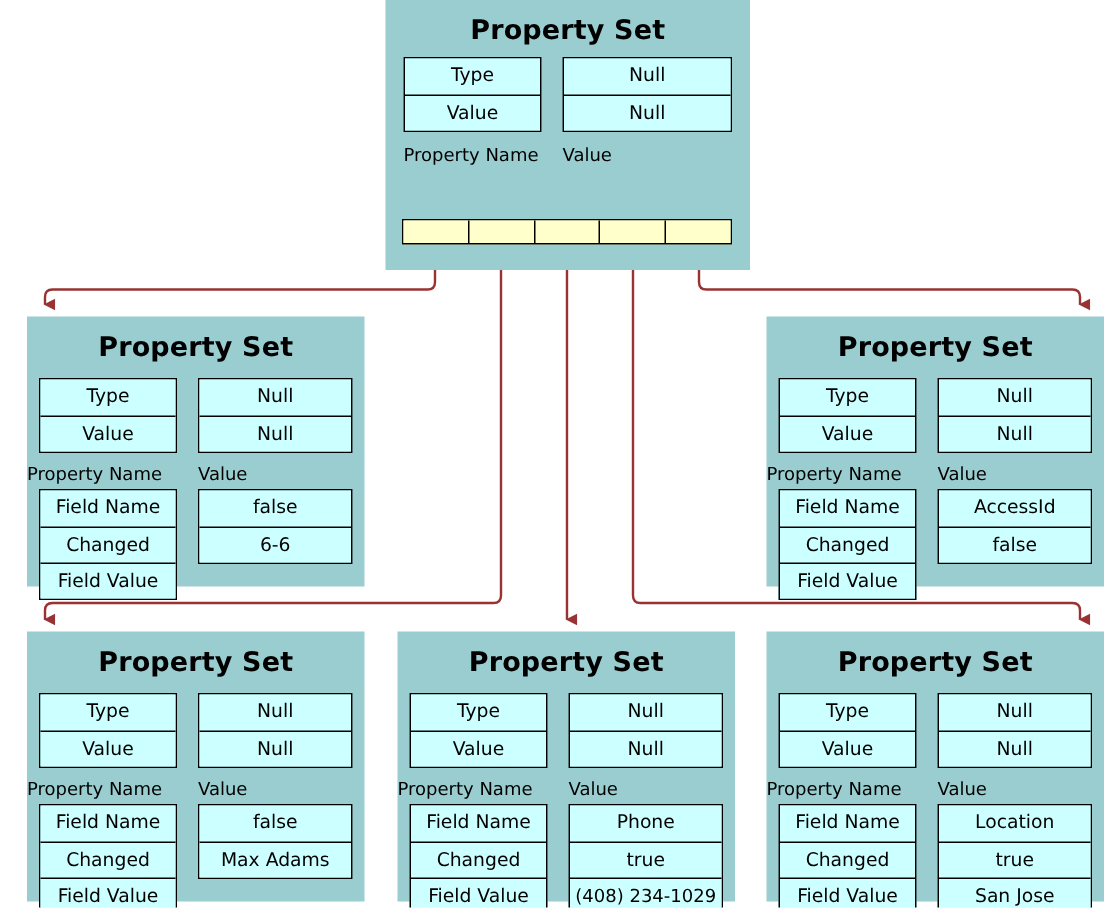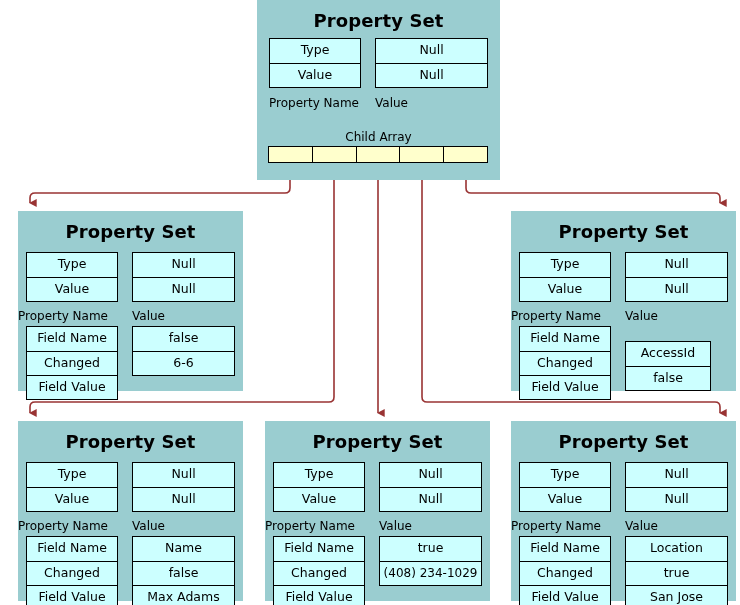--- a/index.html
+++ b/index.html
@@ -177,21 +177,20 @@
     </div>
 
     <div class="cellcol" style="left:118px; top:38px; width:113px;">
       <div class="cell">Null</div>
       <div class="cell">Null</div>
     </div>
 
     <div class="caption" style="left:12px; top:96px; width:92px;">Property Name</div>
     <div class="caption" style="left:118px; top:96px; width:113px;">Value</div>
 
-    <div class="childarray-label" style="top:130px;">Child Array</div>
     <div class="childarray" style="left:11px; top:146px; width:220px; height:17px;">
       <div class="slot"></div>
       <div class="slot"></div>
       <div class="slot"></div>
       <div class="slot"></div>
       <div class="slot"></div>
     </div>
   </div>
 
   <div class="panel" style="left:18px; top:211px; width:225px; height:180px;">
@@ -233,21 +232,21 @@
     </div>
 
     <div class="caption" style="left:0px; top:98px; width:108px;">Property Name</div>
     <div class="caption" style="left:114px; top:98px; width:103px;">Value</div>
 
     <div class="cellcol" style="left:8px; top:115px; width:92px;">
       <div class="cell">Field Name</div>
       <div class="cell">Changed</div>
       <div class="cell">Field Value</div>
     </div>
-    <div class="cellcol" style="left:114px; top:130px; width:86px;">
+    <div class="cellcol" style="left:114px; top:115px; width:103px;">
       <div class="cell">AccessId</div>
       <div class="cell">false</div>
     </div>
   </div>
 
   <div class="panel" style="left:18px; top:421px; width:225px; height:180px;">
     <div class="panel-title" style="top:10px;">Property Set</div>
 
     <div class="cellcol" style="left:8px; top:41px; width:92px;">
       <div class="cell">Type</div>
@@ -260,21 +259,20 @@
 
     <div class="caption" style="left:0px; top:98px; width:108px;">Property Name</div>
     <div class="caption" style="left:114px; top:98px; width:103px;">Value</div>
 
     <div class="cellcol" style="left:8px; top:115px; width:92px;">
       <div class="cell">Field Name</div>
       <div class="cell">Changed</div>
       <div class="cell">Field Value</div>
     </div>
     <div class="cellcol" style="left:114px; top:115px; width:103px;">
-      <div class="cell">Name</div>
       <div class="cell">false</div>
       <div class="cell">Max Adams</div>
     </div>
   </div>
 
   <div class="panel" style="left:265px; top:421px; width:225px; height:180px;">
     <div class="panel-title" style="top:10px;">Property Set</div>
 
     <div class="cellcol" style="left:8px; top:41px; width:92px;">
       <div class="cell">Type</div>
@@ -287,20 +285,21 @@
 
     <div class="caption" style="left:0px; top:98px; width:108px;">Property Name</div>
     <div class="caption" style="left:114px; top:98px; width:103px;">Value</div>
 
     <div class="cellcol" style="left:8px; top:115px; width:92px;">
       <div class="cell">Field Name</div>
       <div class="cell">Changed</div>
       <div class="cell">Field Value</div>
     </div>
     <div class="cellcol" style="left:114px; top:115px; width:103px;">
+      <div class="cell">Phone</div>
       <div class="cell">true</div>
       <div class="cell" style="font-size:12px;">(408) 234-1029</div>
     </div>
   </div>
 
   <div class="panel" style="left:511px; top:421px; width:225px; height:180px;">
     <div class="panel-title" style="top:10px;">Property Set</div>
 
     <div class="cellcol" style="left:8px; top:41px; width:92px;">
       <div class="cell">Type</div>

